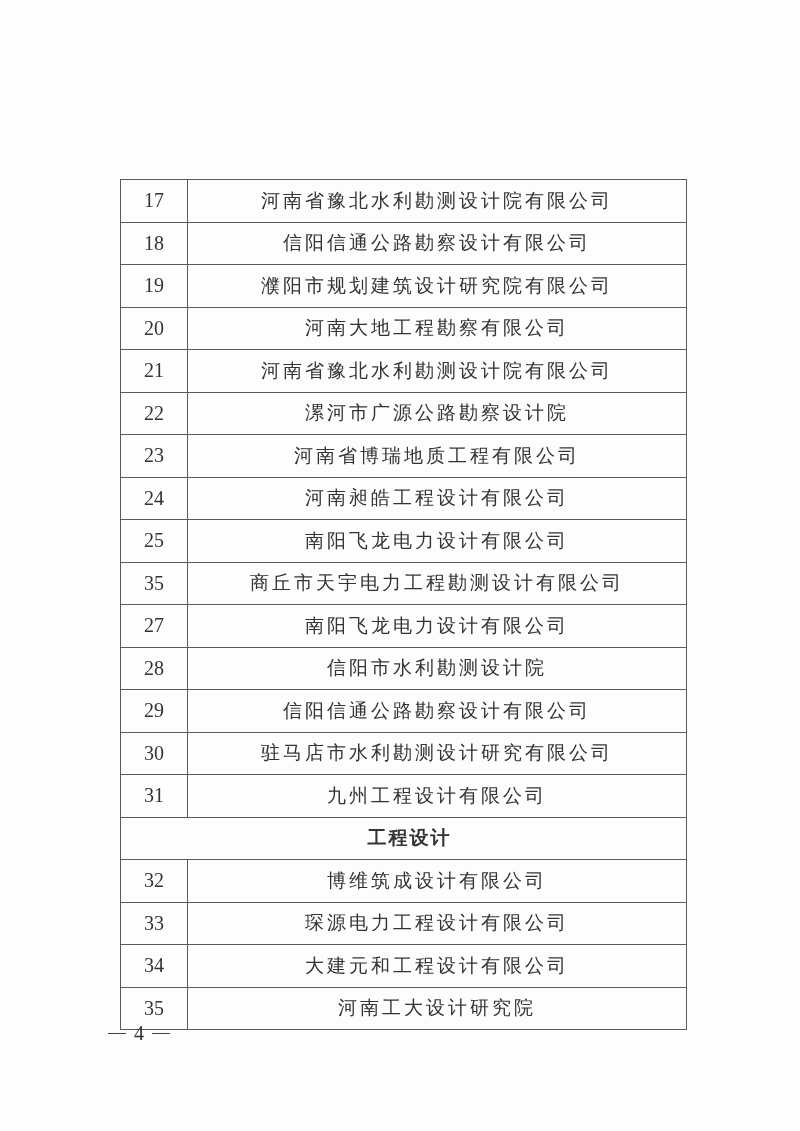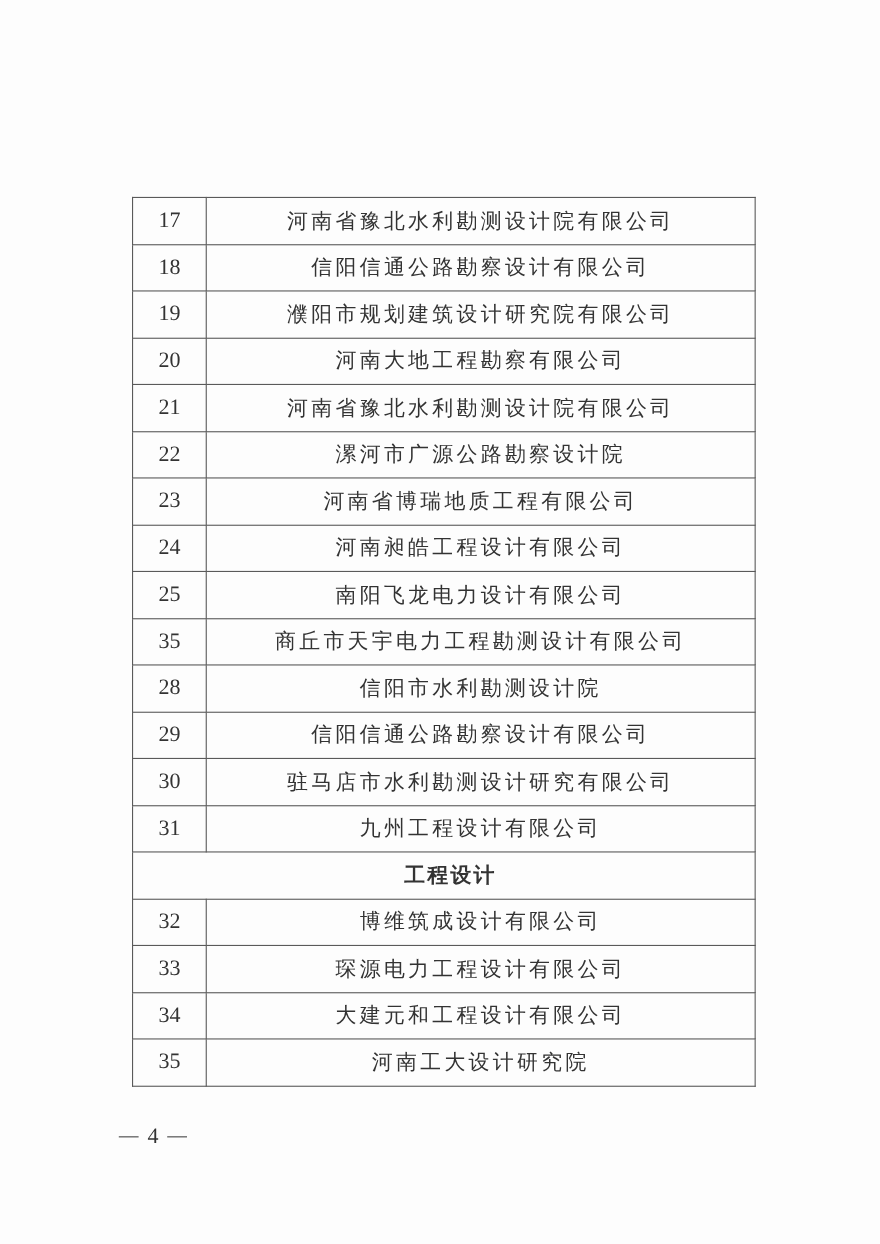--- a/index.html
+++ b/index.html
@@ -110,20 +110,24 @@
         </tr>
       <tr>
           <td class="num">25</td>
           <td>南阳飞龙电力设计有限公司</td>
         </tr>
       <tr>
           <td class="num">35</td>
           <td>商丘市天宇电力工程勘测设计有限公司</td>
         </tr>
       <tr>
+          <td class="num">27</td>
+          <td>南阳飞龙电力设计有限公司</td>
+        </tr>
+      <tr>
           <td class="num">28</td>
           <td>信阳市水利勘测设计院</td>
         </tr>
       <tr>
           <td class="num">29</td>
           <td>信阳信通公路勘察设计有限公司</td>
         </tr>
       <tr>
           <td class="num">30</td>
           <td>驻马店市水利勘测设计研究有限公司</td>

